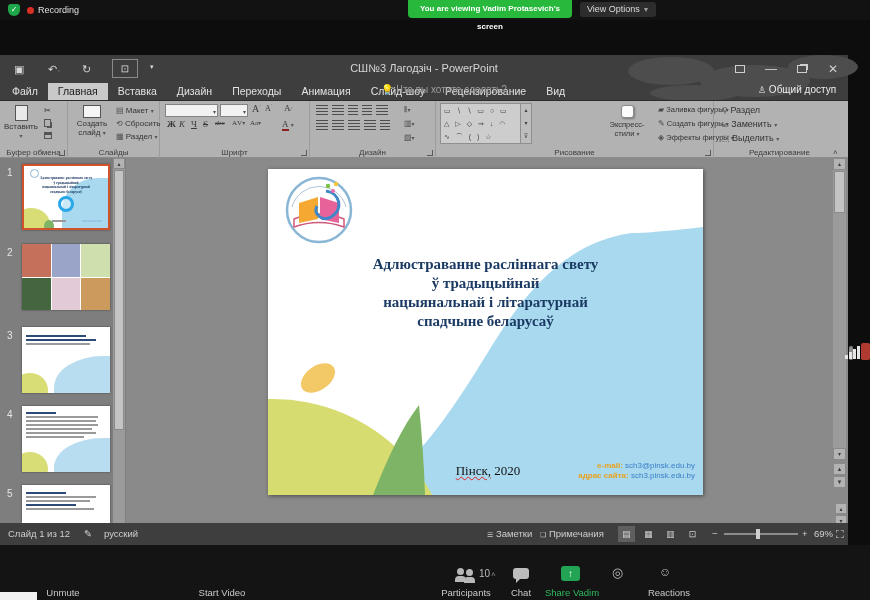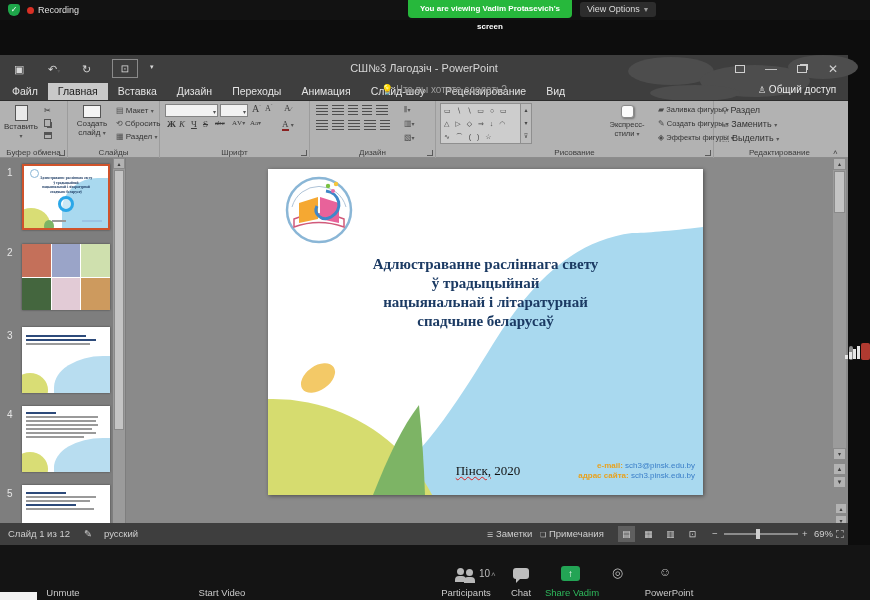--- a/index.html
+++ b/index.html
@@ -384,20 +384,20 @@
   <div class="abs" style="left:516px;top:579px;width:0;height:0;border-left:4px solid #bdbdbd;border-bottom:4px solid transparent;"></div>
   <div class="ztool-label" style="left:497px;width:48px;">Chat</div>
 
   <div id="share-icon" class="abs">↑</div>
   <div class="ztool-label" style="left:538px;width:68px;color:#2eb85c;">Share Vadim</div>
 
   <div class="zicon" style="left:612px;top:565px;font-size:13px;">◎</div>
   <div class="ztool-label" style="left:596px;width:50px;margin-top:32px;">Record</div>
 
   <div class="zicon" style="left:659px;top:565px;font-size:12px;">☺</div>
-  <div class="ztool-label" style="left:640px;width:58px;">PowerPoint</div>
+  <div class="ztool-label" style="left:640px;width:58px;">Reactions</div>
 
   <div class="ztool-label" style="left:30px;width:66px;">Unmute</div>
   <div class="ztool-label" style="left:188px;width:68px;">Start Video</div>
 
 
   <div class="abs" style="left:0;top:592px;width:37px;height:8px;background:#f2f2f2;"></div>
 </div>
 
 </body></html>

